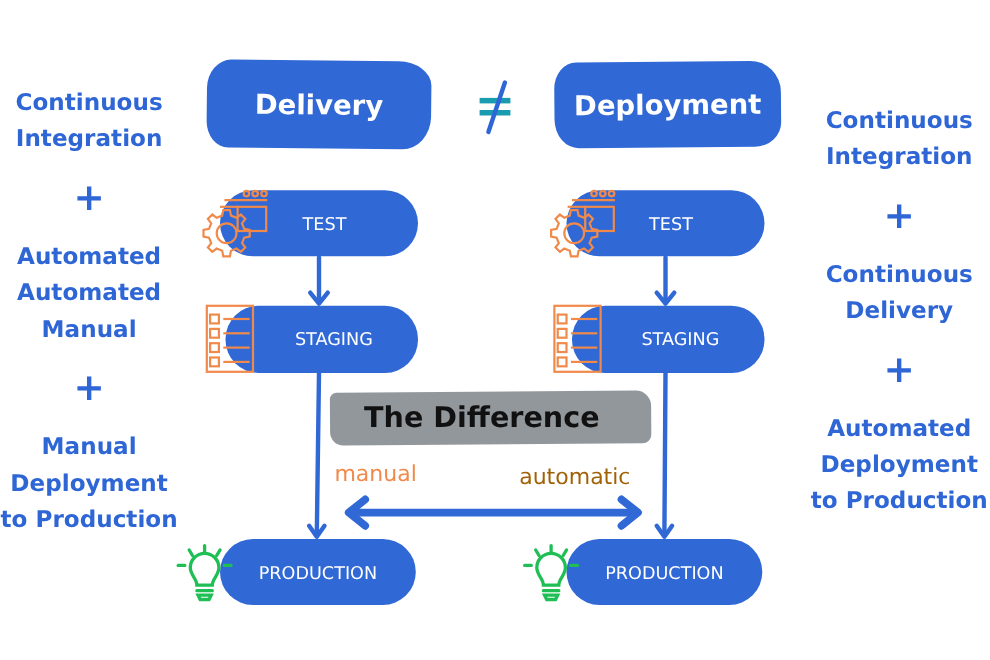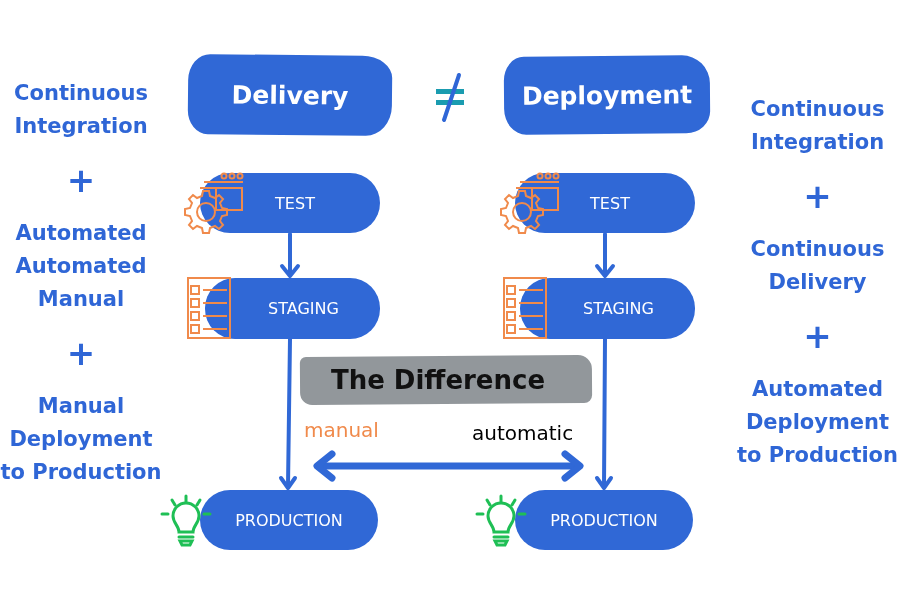--- a/index.html
+++ b/index.html
@@ -188,13 +188,13 @@
     <line x1="44" y1="20" x2="50" y2="20"></line>
     <path d="M19,38 C19,32 13,29 13,22 A13,13 0 0 1 39,22 C39,29 33,32 33,38 Z"></path>
     <line x1="19" y1="43" x2="33" y2="43"></line>
     <path d="M20,47 L32,47 L30,51 L22,51 Z"></path>
   </svg>
 </div>
 
 <div class="abs" style="left:300px;top:356px;width:292px;height:48px;background:#8c9196;border-radius:6px 14px 8px 12px;opacity:0.95;transform:rotate(-0.4deg);"></div>
 <div class="abs" style="left:300px;top:360px;width:276px;text-align:center;font-weight:bold;font-size:26px;color:#111;line-height:40px;">The Difference</div>
 <div class="abs" style="left:304px;top:418px;font-size:20px;color:#f08a4b;">manual</div>
-<div class="abs" style="left:472px;top:421px;font-size:20px;color:#000000;">automatic</div>
+<div class="abs" style="left:472px;top:421px;font-size:20px;color:#a16207;">automatic</div>
 
 </body></html>

